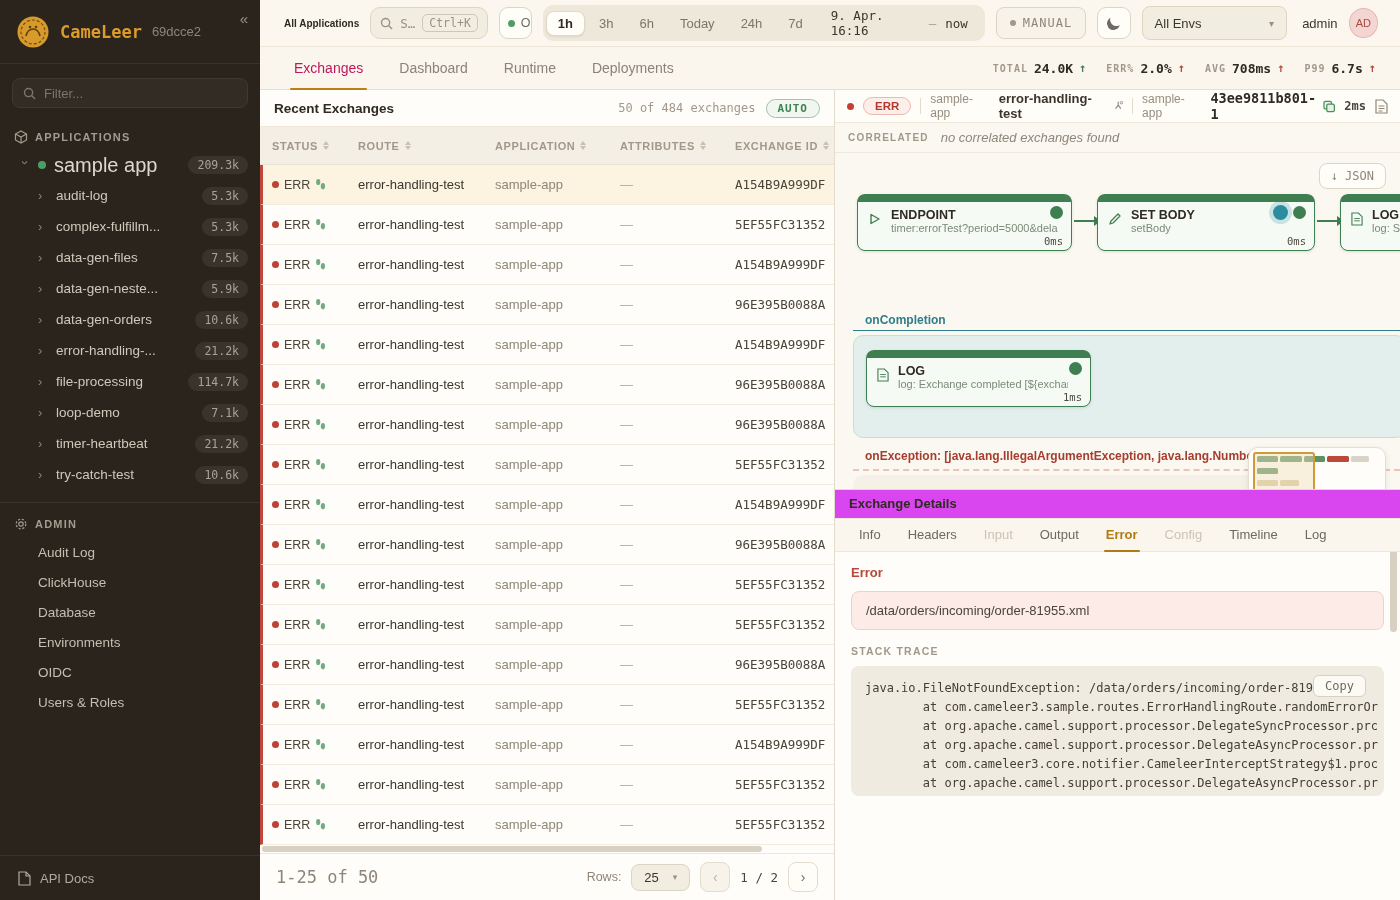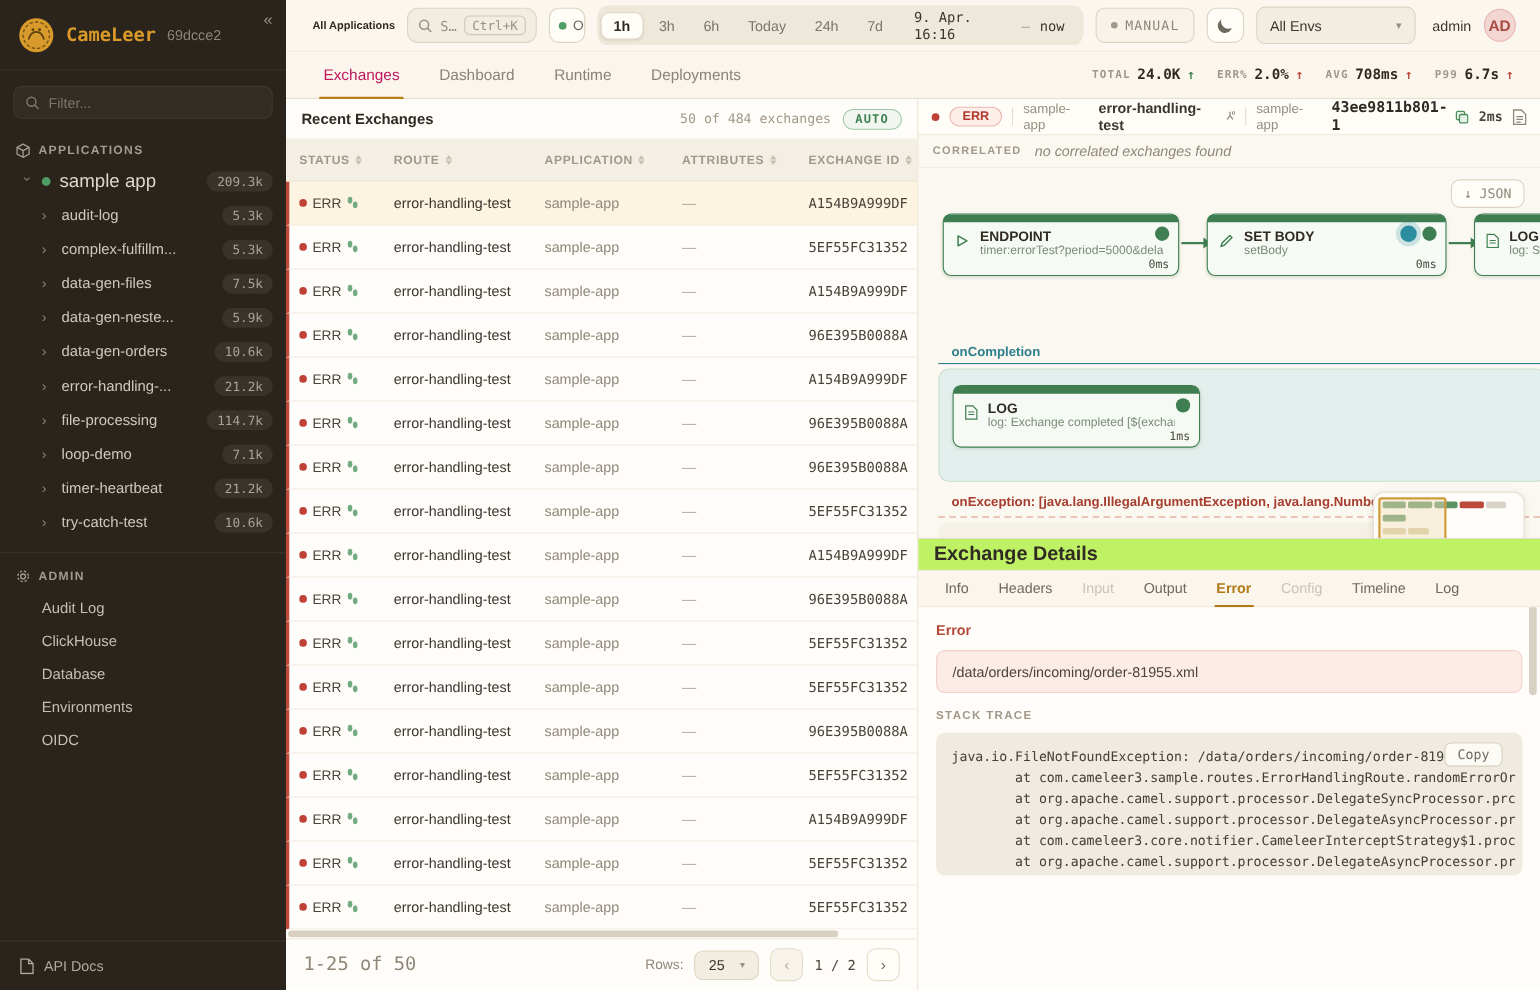--- a/index.html
+++ b/index.html
@@ -9,21 +9,21 @@
 
   
   .sidebar { width:260px; flex-shrink:0; background:#2b241d; color:#cfc8bb; position:relative; }
   .sb-header { height:64px; display:flex; align-items:center; gap:10px; padding:0 16px; border-bottom:1px solid #3a332b; position:relative; }
   .sb-logo-text { font-family:"DejaVu Sans Mono",monospace; font-weight:bold; font-size:17px; color:#dc9b28; }
   .sb-build { font-size:13px; color:#8d857a; }
   .sb-collapse { position:absolute; top:10px; right:12px; color:#9d9588; font-size:15px; cursor:pointer; }
   .sb-filter { margin:14px 12px 16px; height:30px; background:#332c24; border:1px solid #403930; border-radius:8px; display:flex; align-items:center; gap:8px; padding:0 10px; color:#7d7568; font-size:13px; }
   .sb-section-head { display:flex; align-items:center; gap:7px; padding:6px 14px; color:#a39b8d; font-size:11px; font-weight:bold; letter-spacing:1.2px; }
   .app-row { display:flex; align-items:center; gap:8px; height:30px; padding:0 12px 0 20px; cursor:pointer; }
-  .app-name { flex:1; font-size:17px; color:#ded8cc; }
+  .app-name { flex:1; font-size:20px; color:#ded8cc; }
   .chev { color:#8d8578; font-size:13px; width:10px; display:inline-block; }
   .chev.open { transform:rotate(90deg); }
   .dot-green { width:8px; height:8px; border-radius:50%; background:#4e9d66; display:inline-block; }
   .badge { margin-left:auto; background:#3a332b; color:#aaa295; font-family:"DejaVu Sans Mono",monospace; font-size:11.5px; padding:2px 9px; border-radius:10px; }
   .route-item { display:flex; align-items:center; gap:8px; height:31px; padding:0 12px 0 38px; cursor:pointer; }
   .route-name { font-size:13.5px; color:#cfc8bb; white-space:nowrap; overflow:hidden; }
   .sb-divider { border-top:1px solid #3a332b; margin:12px 0 8px; }
   .admin-item { display:flex; align-items:center; height:30px; padding:0 12px 0 38px; font-size:13.5px; color:#c6bfb1; cursor:pointer; }
   .sb-bottom { position:absolute; bottom:0; left:0; right:0; height:45px; border-top:1px solid #3a332b; display:flex; align-items:center; gap:9px; padding:0 18px; color:#b1a99b; font-size:13px; }
 
@@ -43,21 +43,21 @@
   .daterange .sep { color:#a79e8e; }
   .manual-btn { display:flex; align-items:center; gap:7px; border:1px solid #ddd5c4; background:#f7f3e9; border-radius:8px; height:32px; padding:0 13px; cursor:pointer; }
   .manual-btn .mdot { width:6px; height:6px; border-radius:50%; background:#a1988a; }
   .manual-btn .mtxt { font-family:"DejaVu Sans Mono",monospace; font-size:12px; letter-spacing:1px; color:#8f8679; }
   .icon-btn { width:34px; height:32px; border:1px solid #ddd5c4; background:#fffdf8; border-radius:9px; display:flex; align-items:center; justify-content:center; cursor:pointer; }
   .moon { width:13px; height:13px; border-radius:50%; box-shadow:inset 4px -3px 0 0 #6f6a5f; transform:rotate(-15deg); }
   .env-select { display:flex; align-items:center; justify-content:space-between; background:#f2ede1; border:1px solid #ddd5c4; border-radius:8px; height:34px; width:148px; padding:0 12px; cursor:pointer; }
   .env-select .val { font-size:13px; color:#3b362c; }
   .env-select .caret { color:#9a9184; font-size:10px; }
   .user-label { font-size:13px; color:#3b362c; margin-left:4px; }
-  .avatar { width:30px; height:30px; border-radius:50%; background:#f3d6d2; border:1px solid #e8b7b1; color:#a84a3f; font-weight:bold; font-size:14px; display:flex; align-items:center; justify-content:center; }
+  .avatar { width:30px; height:30px; border-radius:50%; background:#f3d6d2; border:1px solid #e8b7b1; color:#a84a3f; font-weight:normal; font-size:11px; display:flex; align-items:center; justify-content:center; }
 
   .tabsrow { height:43px; display:flex; align-items:center; justify-content:space-between; padding:0 24px 0 34px; border-bottom:1px solid #e7dfcf; background:#faf6ee; }
   .navtabs { display:flex; gap:36px; height:100%; }
   .navtab { position:relative; display:flex; align-items:center; font-size:14px; color:#8a8376; cursor:pointer; }
   .navtab.active { color:#be185d; }
   .navtab.active::after { content:""; position:absolute; bottom:-1px; left:-4px; right:-4px; height:2.5px; background:#bc7e17; border-radius:2px; }
   .stats { display:flex; gap:20px; align-items:center; }
   .stat { display:flex; align-items:center; gap:6px; font-family:"DejaVu Sans Mono",monospace; }
   .stat .sl { font-size:10px; letter-spacing:1px; color:#a1988a; font-weight:bold; }
   .stat .sv { font-size:13px; font-weight:bold; color:#2f2a22; }
@@ -137,21 +137,21 @@
   .exception-box { position:absolute; background:#f6f1e6; border-radius:10px; }
 
   .minimap { position:absolute; right:14px; width:138px; height:97px; background:#fffdf9; border:1px solid #e6dfd0; border-radius:10px; box-shadow:0 2px 6px rgba(60,50,30,.10); z-index:5; padding:8px 8px; }
   .mm-row { display:flex; gap:2px; margin-bottom:6px; }
   .mm-bar { height:6px; border-radius:1.5px; display:inline-block; }
   .mm-bar.green { background:#5d9363; } .mm-bar.red { background:#bb4a3a; }
   .mm-bar.gray { background:#d9d3c7; } .mm-bar.tan { background:#d8c9a2; }
   .mm-view { position:absolute; left:4px; top:4px; width:62px; height:47px; border:2px solid #cf9a3a; background:rgba(240,225,185,.45); border-radius:3px; }
 
   
-  .dp-title { height:30px; background:#bef264; border-top:1px solid #e3dbcb; border-bottom:1px solid #efe8da; display:flex; align-items:center; padding:0 14px; font-weight:bold; font-size:18px; color:#2f2a22; }
+  .dp-title { height:30px; background:#d946ef; border-top:1px solid #e3dbcb; border-bottom:1px solid #efe8da; display:flex; align-items:center; padding:0 14px; font-weight:bold; font-size:13px; color:#2f2a22; }
   .dp-tabs { height:33px; background:#faf6ee; border-bottom:1px solid #efe8da; display:flex; gap:27px; align-items:stretch; padding:0 24px; }
   .dtab { position:relative; display:flex; align-items:center; font-size:13px; color:#6e695e; cursor:pointer; }
   .dtab.disabled { color:#cbc4b4; }
   .dtab.active { color:#b07a15; font-weight:bold; }
   .dtab.active::after { content:""; position:absolute; bottom:-1px; left:-2px; right:-2px; height:2px; background:#b07a15; border-radius:2px; }
   .dp-body { flex:1; background:#fffdf9; padding:13px 16px 0; position:relative; overflow:hidden; }
   .err-heading { font-size:13px; font-weight:bold; color:#b5483b; margin-bottom:11px; }
   .err-box { background:#fcebe7; border:1px solid #f2d0c8; border-radius:8px; padding:11px 14px; font-size:13px; color:#4a443a; margin-bottom:15px; }
   .stack-label { font-size:10.5px; font-weight:bold; letter-spacing:1.2px; color:#a1988a; margin-bottom:9px; }
   .codewrap { position:relative; }
@@ -270,20 +270,23 @@
     <span>ClickHouse</span>
   </div>
       <div class="admin-item">
     <span>Database</span>
   </div>
       <div class="admin-item">
     <span>Environments</span>
   </div>
       <div class="admin-item">
     <span>OIDC</span>
+  </div>
+      <div class="admin-item">
+    <span>Users &amp; Roles</span>
   </div>
     </div>
 
   <div class="sb-bottom">
     <svg width="13" height="15" viewBox="0 0 13 15">
         <path d="M1 1h7l4 4v9H1z" fill="none" stroke="#b1a99b" stroke-width="1.2"></path>
         <path d="M8 1v4h4" fill="none" stroke="#b1a99b" stroke-width="1.2"></path>
       </svg>
     <span>API Docs</span>
   </div>

